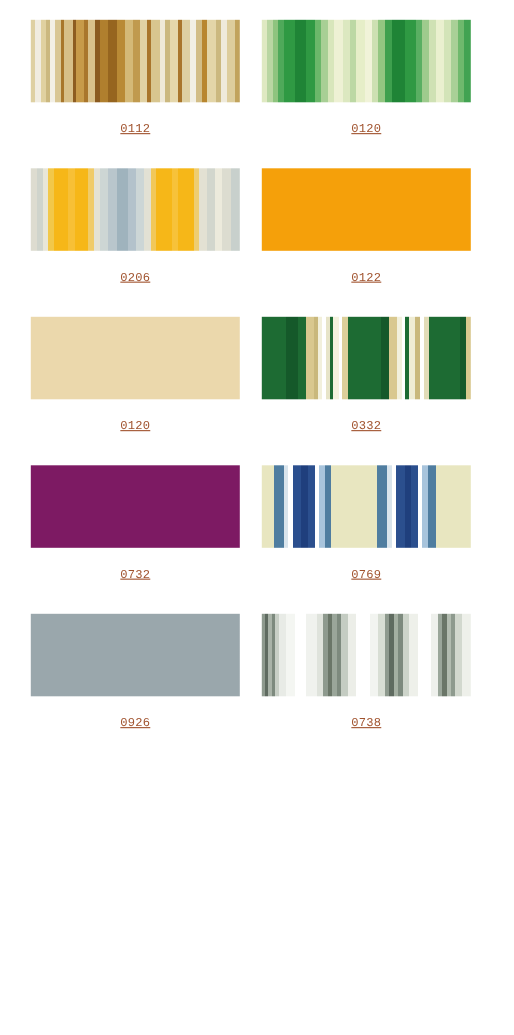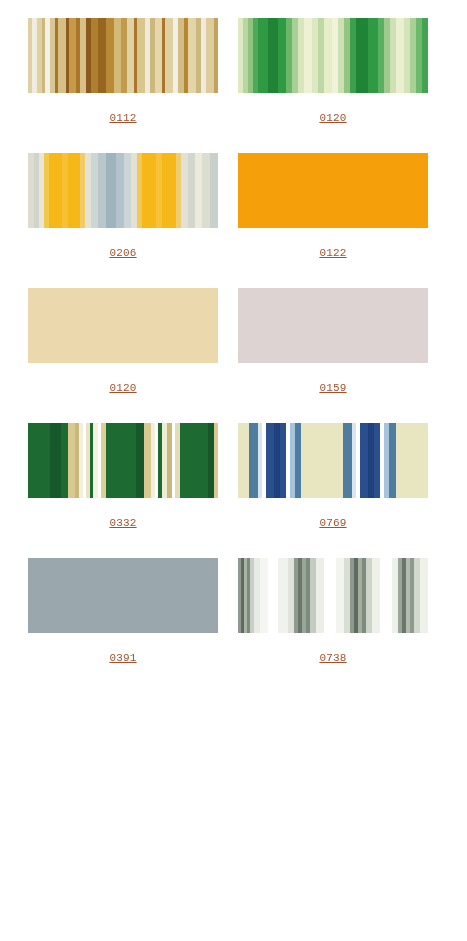--- a/index.html
+++ b/index.html
@@ -63,32 +63,32 @@
     </div>
     <div class="cell">
       <div class="swatch" style="background: linear-gradient(90deg, rgb(245, 160, 10) 0px, rgb(245, 160, 10) 190px);"></div>
       <a class="label">0122</a>
     </div>
     <div class="cell">
       <div class="swatch" style="background: linear-gradient(90deg, rgb(235, 216, 172) 0px, rgb(235, 216, 172) 190px);"></div>
       <a class="label">0120</a>
     </div>
     <div class="cell">
-      <div class="swatch" style="background: linear-gradient(90deg, rgb(222, 211, 211) 0px, rgb(222, 211, 211) 190px);"></div>
-      <a class="label">0159</a>
+      <div class="swatch" style="background: linear-gradient(90deg, rgb(29, 107, 51) 0px, rgb(29, 107, 51) 22px, rgb(21, 89, 42) 22px, rgb(21, 89, 42) 33px, rgb(29, 107, 51) 33px, rgb(29, 107, 51) 40px, rgb(217, 200, 143) 40px, rgb(217, 200, 143) 47px, rgb(201, 184, 124) 47px, rgb(201, 184, 124) 51px, rgb(242, 240, 220) 51px, rgb(242, 240, 220) 55px, rgb(255, 255, 255) 55px, rgb(255, 255, 255) 58px, rgb(231, 228, 200) 58px, rgb(231, 228, 200) 62px, rgb(29, 107, 51) 62px, rgb(29, 107, 51) 65px, rgb(244, 242, 222) 65px, rgb(244, 242, 222) 70px, rgb(255, 255, 255) 70px, rgb(255, 255, 255) 73px, rgb(220, 207, 154) 73px, rgb(220, 207, 154) 78px, rgb(29, 107, 51) 78px, rgb(29, 107, 51) 108px, rgb(21, 89, 42) 108px, rgb(21, 89, 42) 116px, rgb(217, 200, 143) 116px, rgb(217, 200, 143) 123px, rgb(242, 240, 220) 123px, rgb(242, 240, 220) 127px, rgb(255, 255, 255) 127px, rgb(255, 255, 255) 130px, rgb(29, 107, 51) 130px, rgb(29, 107, 51) 134px, rgb(239, 236, 212) 134px, rgb(239, 236, 212) 139px, rgb(201, 184, 124) 139px, rgb(201, 184, 124) 144px, rgb(255, 255, 255) 144px, rgb(255, 255, 255) 147px, rgb(226, 220, 184) 147px, rgb(226, 220, 184) 152px, rgb(29, 107, 51) 152px, rgb(29, 107, 51) 180px, rgb(21, 89, 42) 180px, rgb(21, 89, 42) 186px, rgb(217, 200, 143) 186px, rgb(217, 200, 143) 190px);"></div>
+      <a class="label">0332</a>
     </div>
     <div class="cell">
-      <div class="swatch" style="background: linear-gradient(90deg, rgb(29, 107, 51) 0px, rgb(29, 107, 51) 22px, rgb(21, 89, 42) 22px, rgb(21, 89, 42) 33px, rgb(29, 107, 51) 33px, rgb(29, 107, 51) 40px, rgb(217, 200, 143) 40px, rgb(217, 200, 143) 47px, rgb(201, 184, 124) 47px, rgb(201, 184, 124) 51px, rgb(242, 240, 220) 51px, rgb(242, 240, 220) 55px, rgb(255, 255, 255) 55px, rgb(255, 255, 255) 58px, rgb(231, 228, 200) 58px, rgb(231, 228, 200) 62px, rgb(29, 107, 51) 62px, rgb(29, 107, 51) 65px, rgb(244, 242, 222) 65px, rgb(244, 242, 222) 70px, rgb(255, 255, 255) 70px, rgb(255, 255, 255) 73px, rgb(220, 207, 154) 73px, rgb(220, 207, 154) 78px, rgb(29, 107, 51) 78px, rgb(29, 107, 51) 108px, rgb(21, 89, 42) 108px, rgb(21, 89, 42) 116px, rgb(217, 200, 143) 116px, rgb(217, 200, 143) 123px, rgb(242, 240, 220) 123px, rgb(242, 240, 220) 127px, rgb(255, 255, 255) 127px, rgb(255, 255, 255) 130px, rgb(29, 107, 51) 130px, rgb(29, 107, 51) 134px, rgb(239, 236, 212) 134px, rgb(239, 236, 212) 139px, rgb(201, 184, 124) 139px, rgb(201, 184, 124) 144px, rgb(255, 255, 255) 144px, rgb(255, 255, 255) 147px, rgb(226, 220, 184) 147px, rgb(226, 220, 184) 152px, rgb(29, 107, 51) 152px, rgb(29, 107, 51) 180px, rgb(21, 89, 42) 180px, rgb(21, 89, 42) 186px, rgb(217, 200, 143) 186px, rgb(217, 200, 143) 190px);"></div>
-      <a class="label">0332</a>
+      <div class="swatch" style="background: linear-gradient(90deg, rgb(125, 26, 99) 0px, rgb(125, 26, 99) 190px);"></div>
+      <a class="label">0732</a>
     </div>
     <div class="cell">
       <div class="swatch" style="background: linear-gradient(90deg, rgb(232, 230, 192) 0px, rgb(232, 230, 192) 11px, rgb(79, 125, 160) 11px, rgb(79, 125, 160) 20px, rgb(217, 228, 236) 20px, rgb(217, 228, 236) 24px, rgb(255, 255, 255) 24px, rgb(255, 255, 255) 28px, rgb(43, 79, 142) 28px, rgb(43, 79, 142) 36px, rgb(31, 63, 125) 36px, rgb(31, 63, 125) 42px, rgb(43, 79, 142) 42px, rgb(43, 79, 142) 48px, rgb(255, 255, 255) 48px, rgb(255, 255, 255) 52px, rgb(168, 196, 220) 52px, rgb(168, 196, 220) 57px, rgb(79, 125, 160) 57px, rgb(79, 125, 160) 63px, rgb(232, 230, 192) 63px, rgb(232, 230, 192) 105px, rgb(79, 125, 160) 105px, rgb(79, 125, 160) 114px, rgb(217, 228, 236) 114px, rgb(217, 228, 236) 118px, rgb(255, 255, 255) 118px, rgb(255, 255, 255) 122px, rgb(43, 79, 142) 122px, rgb(43, 79, 142) 130px, rgb(31, 63, 125) 130px, rgb(31, 63, 125) 136px, rgb(43, 79, 142) 136px, rgb(43, 79, 142) 142px, rgb(255, 255, 255) 142px, rgb(255, 255, 255) 146px, rgb(168, 196, 220) 146px, rgb(168, 196, 220) 151px, rgb(79, 125, 160) 151px, rgb(79, 125, 160) 158px, rgb(232, 230, 192) 158px, rgb(232, 230, 192) 190px);"></div>
       <a class="label">0769</a>
     </div>
     <div class="cell">
       <div class="swatch" style="background: linear-gradient(90deg, rgb(154, 167, 172) 0px, rgb(154, 167, 172) 190px);"></div>
-      <a class="label">0391</a>
+      <a class="label">0926</a>
     </div>
     <div class="cell">
       <div class="swatch" style="background: linear-gradient(90deg, rgb(142, 154, 142) 0px, rgb(142, 154, 142) 3px, rgb(95, 107, 96) 3px, rgb(95, 107, 96) 6px, rgb(169, 179, 168) 6px, rgb(169, 179, 168) 9px, rgb(125, 138, 126) 9px, rgb(125, 138, 126) 12px, rgb(200, 207, 198) 12px, rgb(200, 207, 198) 16px, rgb(232, 235, 230) 16px, rgb(232, 235, 230) 22px, rgb(244, 246, 242) 22px, rgb(244, 246, 242) 30px, rgb(255, 255, 255) 30px, rgb(255, 255, 255) 40px, rgb(240, 242, 238) 40px, rgb(240, 242, 238) 50px, rgb(223, 227, 220) 50px, rgb(223, 227, 220) 56px, rgb(142, 154, 142) 56px, rgb(142, 154, 142) 60px, rgb(106, 118, 104) 60px, rgb(106, 118, 104) 64px, rgb(154, 166, 154) 64px, rgb(154, 166, 154) 68px, rgb(125, 138, 126) 68px, rgb(125, 138, 126) 72px, rgb(196, 204, 194) 72px, rgb(196, 204, 194) 78px, rgb(236, 238, 232) 78px, rgb(236, 238, 232) 86px, rgb(255, 255, 255) 86px, rgb(255, 255, 255) 98px, rgb(242, 244, 240) 98px, rgb(242, 244, 240) 106px, rgb(216, 222, 212) 106px, rgb(216, 222, 212) 112px, rgb(142, 154, 142) 112px, rgb(142, 154, 142) 116px, rgb(95, 107, 96) 116px, rgb(95, 107, 96) 120px, rgb(164, 175, 162) 120px, rgb(164, 175, 162) 124px, rgb(125, 138, 126) 124px, rgb(125, 138, 126) 128px, rgb(205, 212, 202) 128px, rgb(205, 212, 202) 134px, rgb(238, 240, 234) 134px, rgb(238, 240, 234) 142px, rgb(255, 255, 255) 142px, rgb(255, 255, 255) 154px, rgb(238, 240, 236) 154px, rgb(238, 240, 236) 160px, rgb(154, 166, 154) 160px, rgb(154, 166, 154) 164px, rgb(106, 118, 104) 164px, rgb(106, 118, 104) 168px, rgb(178, 188, 176) 168px, rgb(178, 188, 176) 172px, rgb(142, 154, 142) 172px, rgb(142, 154, 142) 176px, rgb(210, 216, 206) 176px, rgb(210, 216, 206) 182px, rgb(238, 240, 234) 182px, rgb(238, 240, 234) 190px);"></div>
       <a class="label">0738</a>
     </div>
   </div>
 
 </body></html>

